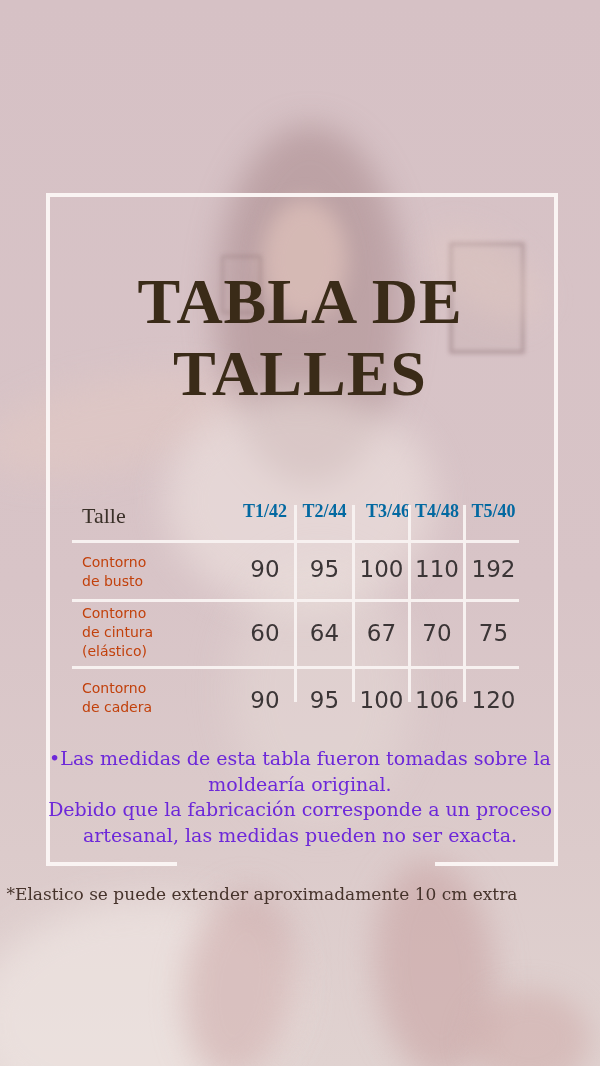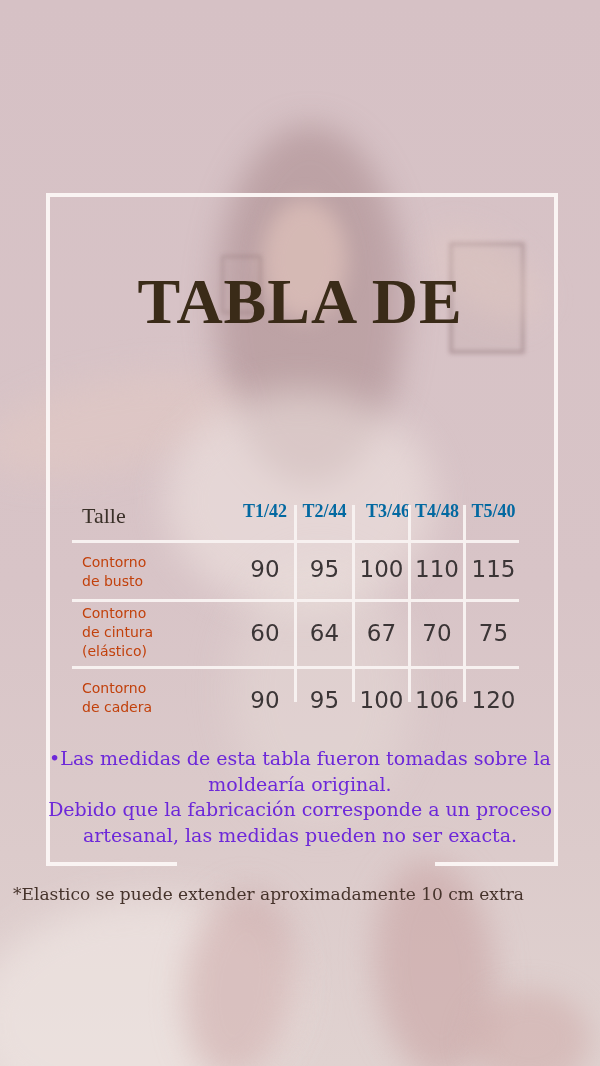--- a/index.html
+++ b/index.html
@@ -40,21 +40,21 @@
   .size-header{position:absolute;top:501px;text-align:center;font-family:"Liberation Serif",serif;
     font-weight:700;font-size:18px;color:#0369a1;}
   .grid-h{position:absolute;left:72px;width:447px;height:3px;background:#f7f1f0;}
   .grid-v{position:absolute;top:505px;width:3px;height:197px;background:#f7f1f0;}
   .row-label-line{position:absolute;left:82px;font-family:"DejaVu Sans",sans-serif;font-size:14px;
     line-height:19px;color:#c2410c;}
   .num-cell{position:absolute;text-align:center;font-family:"DejaVu Sans",sans-serif;font-size:23px;color:#3b3536;}
   
   .notes{left:44px;top:746px;width:512px;text-align:center;color:#6d28d9;
     font-family:"DejaVu Serif",serif;font-size:19px;line-height:25.5px;}
-  .footnote{left:0;top:884px;width:524px;text-align:right;color:#46332b;
+  .footnote{left:0;top:884px;width:524px;text-align:center;color:#46332b;
     font-family:"DejaVu Serif",serif;font-size:17px;}
 </style>
 </head>
 <body>
 
 <div class="photo-layer">
   <div class="blob b-hair"></div>
   <div class="blob b-face"></div>
   <div class="wallframe wf-left"></div>
   <div class="wallframe wf-right"></div>
@@ -69,20 +69,21 @@
 </div>
 
 <div class="frame-seg f-top"></div>
 <div class="frame-seg f-left"></div>
 <div class="frame-seg f-right"></div>
 <div class="frame-seg f-bot-l"></div>
 <div class="frame-seg f-bot-r"></div>
 
 <div class="abs title">
   <div>TABLA DE</div>
+  <div>TALLES</div>
 </div>
 
 <div>
   <div class="abs talle-label">Talle</div>
   <div id="table-built">
       <div class="size-header" style="left: 236px; width: 58px;">T1/42</div>
       <div class="size-header" style="left: 297px; width: 55px;">T2/44</div>
       <div class="size-header" style="left: 355px; width: 66px;">T3/46</div>
       <div class="size-header" style="left: 411px; width: 52px;">T4/48</div>
       <div class="size-header" style="left: 466px; width: 55px;">T5/40</div>
@@ -92,21 +93,21 @@
       <div class="grid-v" style="left: 294px;"></div>
       <div class="grid-v" style="left: 352px;"></div>
       <div class="grid-v" style="left: 408px;"></div>
       <div class="grid-v" style="left: 463px;"></div>
       <div class="row-label-line" style="top: 553px;">Contorno</div>
       <div class="row-label-line" style="top: 572px;">de busto</div>
       <div class="num-cell" style="left: 236px; width: 58px; top: 556px;">90</div>
       <div class="num-cell" style="left: 297px; width: 55px; top: 556px;">95</div>
       <div class="num-cell" style="left: 355px; width: 53px; top: 556px;">100</div>
       <div class="num-cell" style="left: 411px; width: 52px; top: 556px;">110</div>
-      <div class="num-cell" style="left: 466px; width: 55px; top: 556px;">115</div>
+      <div class="num-cell" style="left: 466px; width: 55px; top: 556px;">192</div>
       <div class="row-label-line" style="top: 604px;">Contorno</div>
       <div class="row-label-line" style="top: 623px;">de cintura</div>
       <div class="row-label-line" style="top: 642px;">(elástico)</div>
       <div class="num-cell" style="left: 236px; width: 58px; top: 620px;">60</div>
       <div class="num-cell" style="left: 297px; width: 55px; top: 620px;">64</div>
       <div class="num-cell" style="left: 355px; width: 53px; top: 620px;">67</div>
       <div class="num-cell" style="left: 411px; width: 52px; top: 620px;">70</div>
       <div class="num-cell" style="left: 466px; width: 55px; top: 620px;">75</div>
       <div class="row-label-line" style="top: 679px;">Contorno</div>
       <div class="row-label-line" style="top: 698px;">de cadera</div>

